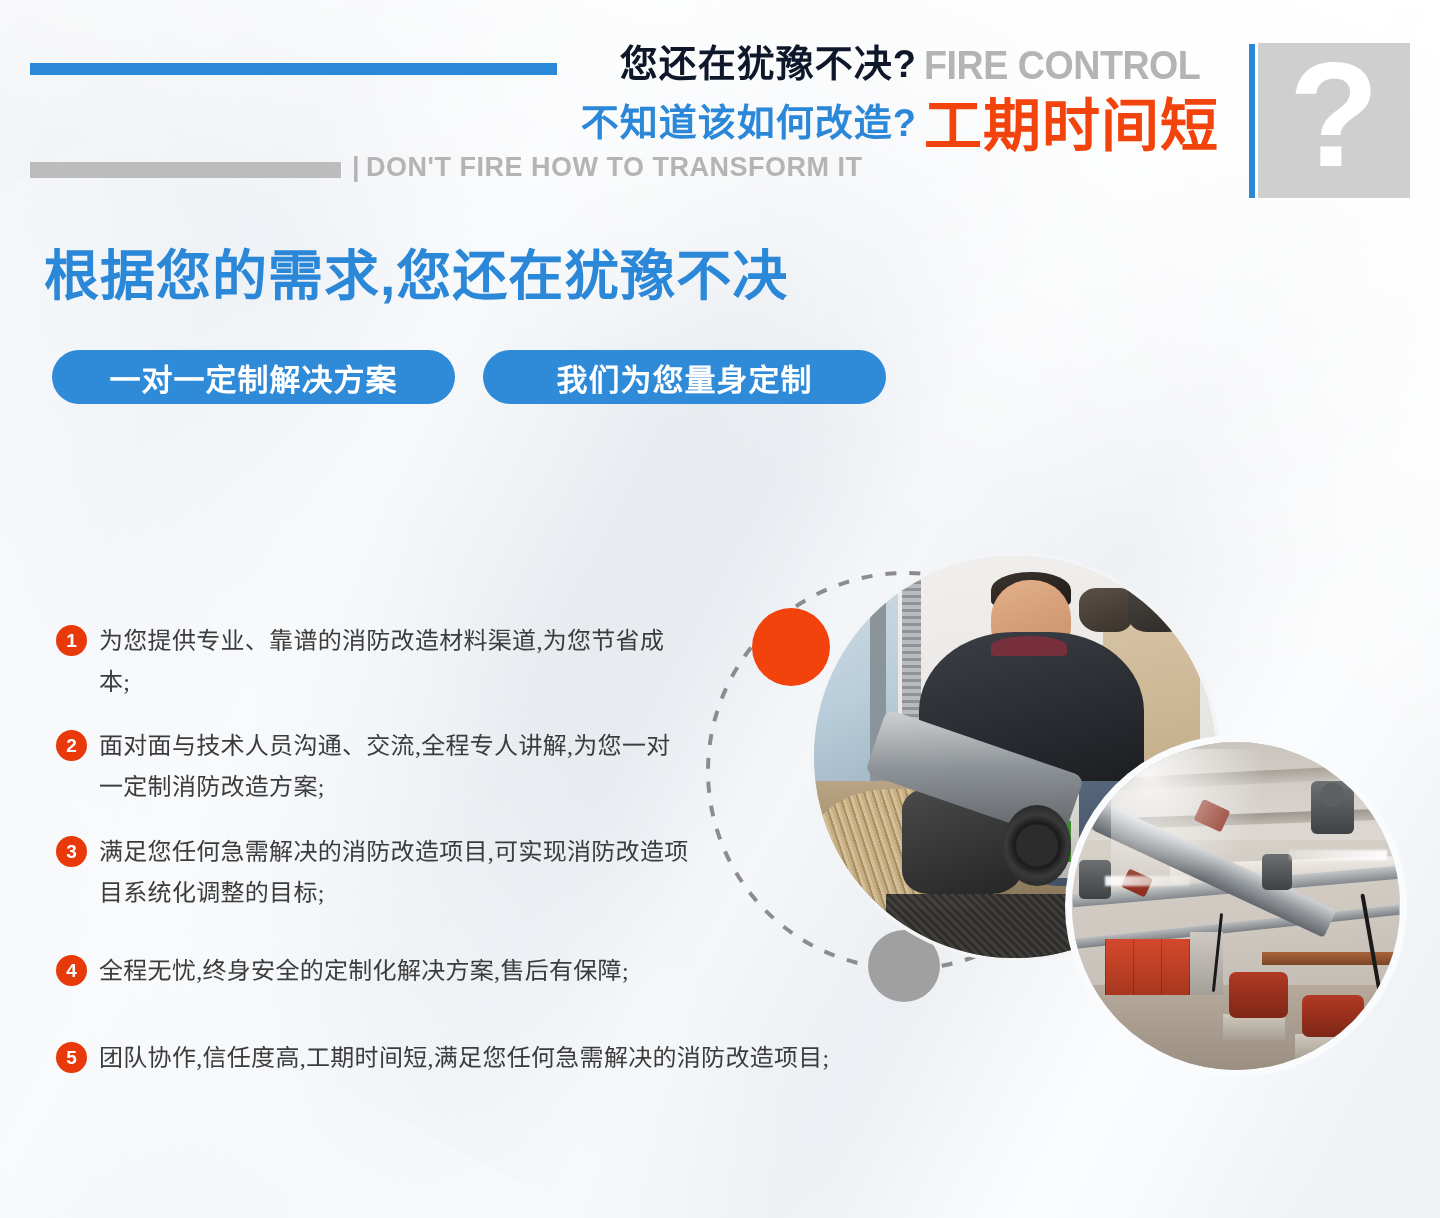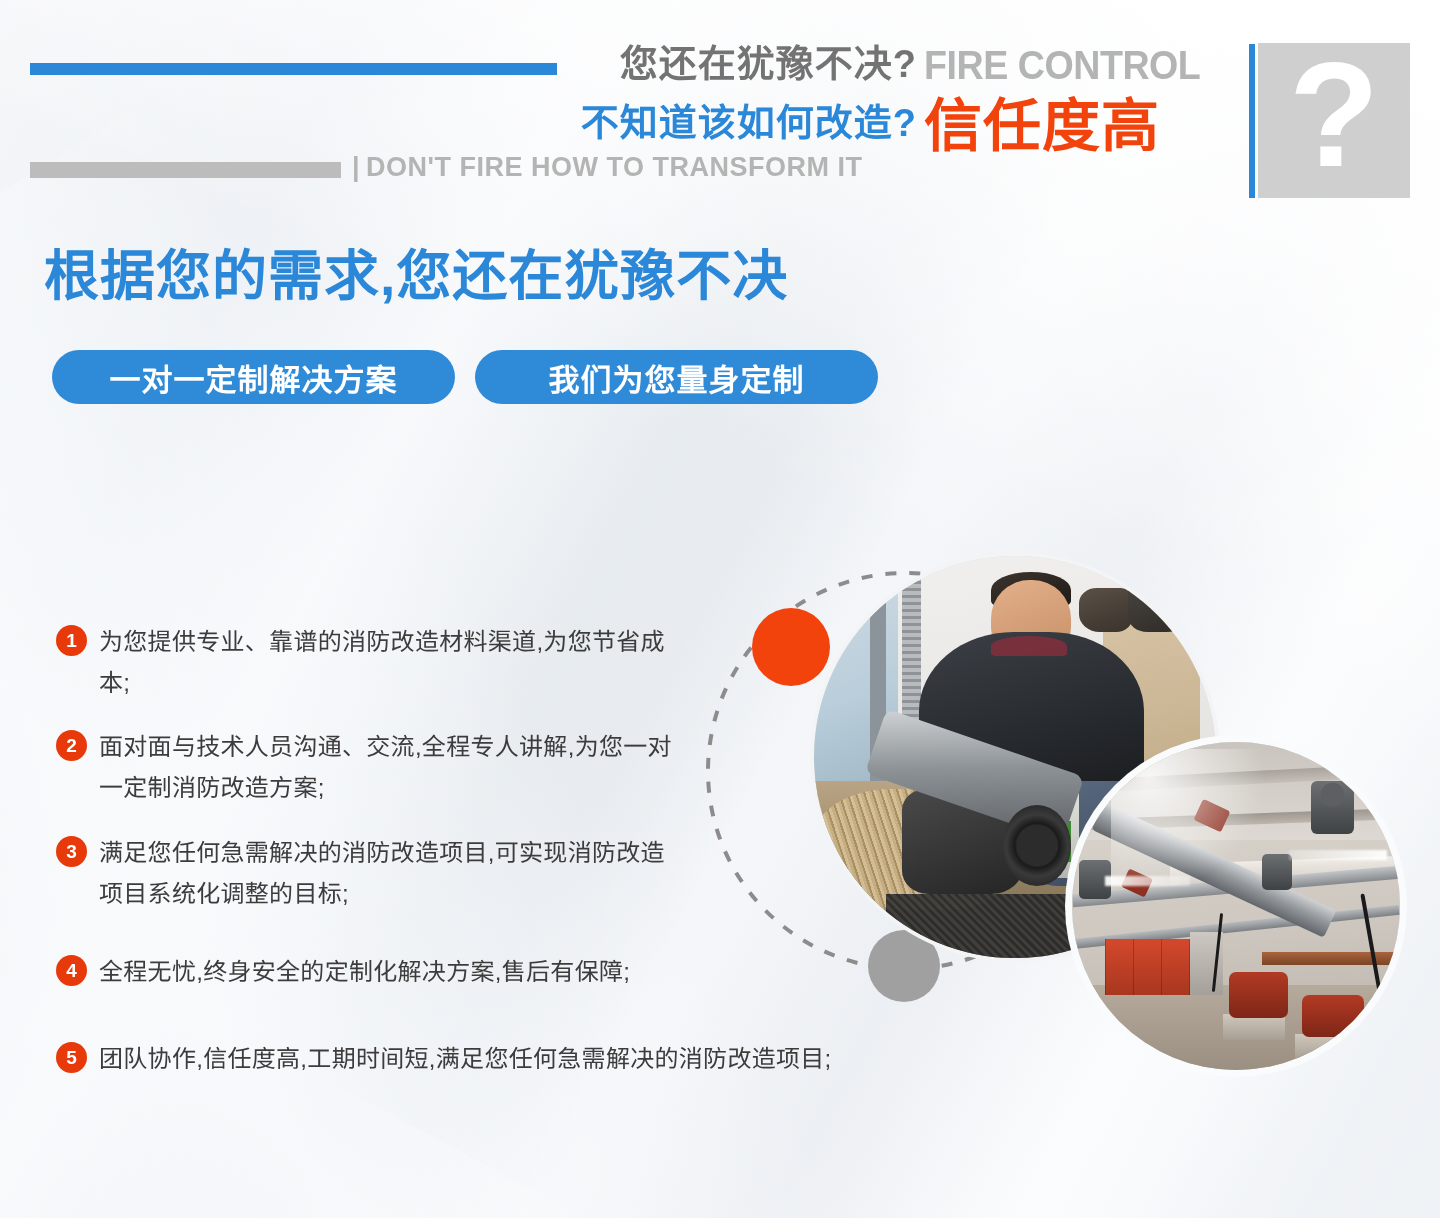--- a/index.html
+++ b/index.html
@@ -87,21 +87,21 @@
     left: 30px; top: 162px;
     width: 311px; height: 16px;
     background: #bcbcbc;
   }
 
   .head-line1 {
     position: absolute;
     right: 523px; top: 45px;
     font-size: 38px;
     font-weight: 700;
-    color: #737373;
+    color: #0f172a;
     letter-spacing: 1px;
     white-space: nowrap;
     line-height: 1;
   }
   .head-line2 {
     position: absolute;
     right: 523px; top: 104px;
     font-size: 38px;
     font-weight: 700;
     color: #2b87d7;
@@ -178,21 +178,21 @@
     font-weight: 700;
     color: #2b87d7;
     letter-spacing: 1px;
     white-space: nowrap;
     line-height: 1;
   }
   .pills {
     position: absolute;
     left: 52px; top: 350px;
     display: flex;
-    gap: 20px;
+    gap: 28px;
   }
   .pill {
     width: 403px;
     height: 54px;
     border-radius: 27px;
     background: #2f8ad8;
     color: #ffffff;
     font-size: 31px;
     font-weight: 700;
     letter-spacing: 1px;
@@ -230,21 +230,21 @@
     display: flex;
     align-items: center;
     justify-content: center;
     margin-top: 4px;
   }
   .ftext {
     margin-left: 12px;
     font-size: 24px;
     line-height: 41px;
     color: #3c3c3c;
-    font-family: Liberation Sans, sans-serif;
+    font-family: Liberation Serif, serif;
     letter-spacing: 0.3px;
     max-width: 590px;
   }
   .ftext.wide { max-width: 1000px; white-space: nowrap; }
 
   
   .orbit {
     position: absolute;
     left: 700px; top: 565px;
     width: 412px; height: 412px;
@@ -420,21 +420,21 @@
     <div class="rule-gray"></div>
 
     <div class="head-line1">您还在犹豫不决?</div>
     <div class="head-line2">不知道该如何改造?</div>
 
     <div class="head-en">
       <span class="bar">|</span><span>DON'T FIRE HOW TO TRANSFORM IT</span>
     </div>
 
     <div class="head-fire">FIRE CONTROL</div>
-    <div class="head-cn-big">信任度高</div>
+    <div class="head-cn-big">工期时间短</div>
 
     <div class="qmark-bar"></div>
     <div class="qmark-box">
       <span>?</span>
     </div>
   </div>
 
   <div class="main-title">根据您的需求,您还在犹豫不决</div>
 
   <div class="pills">

